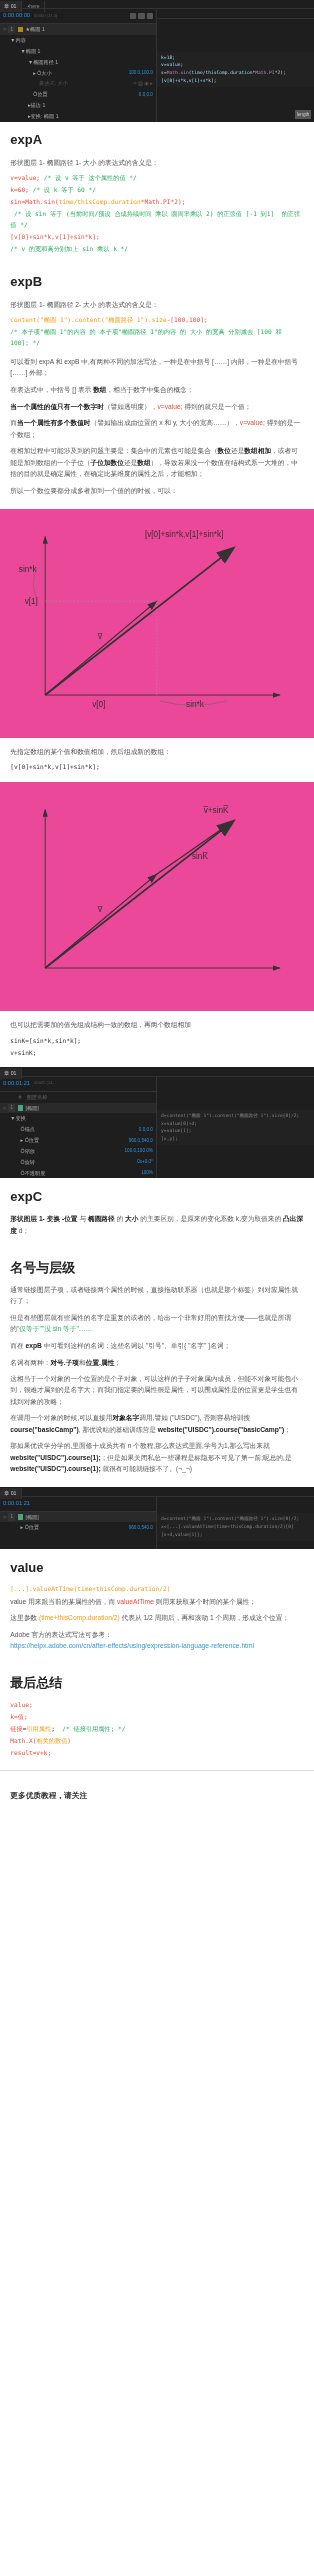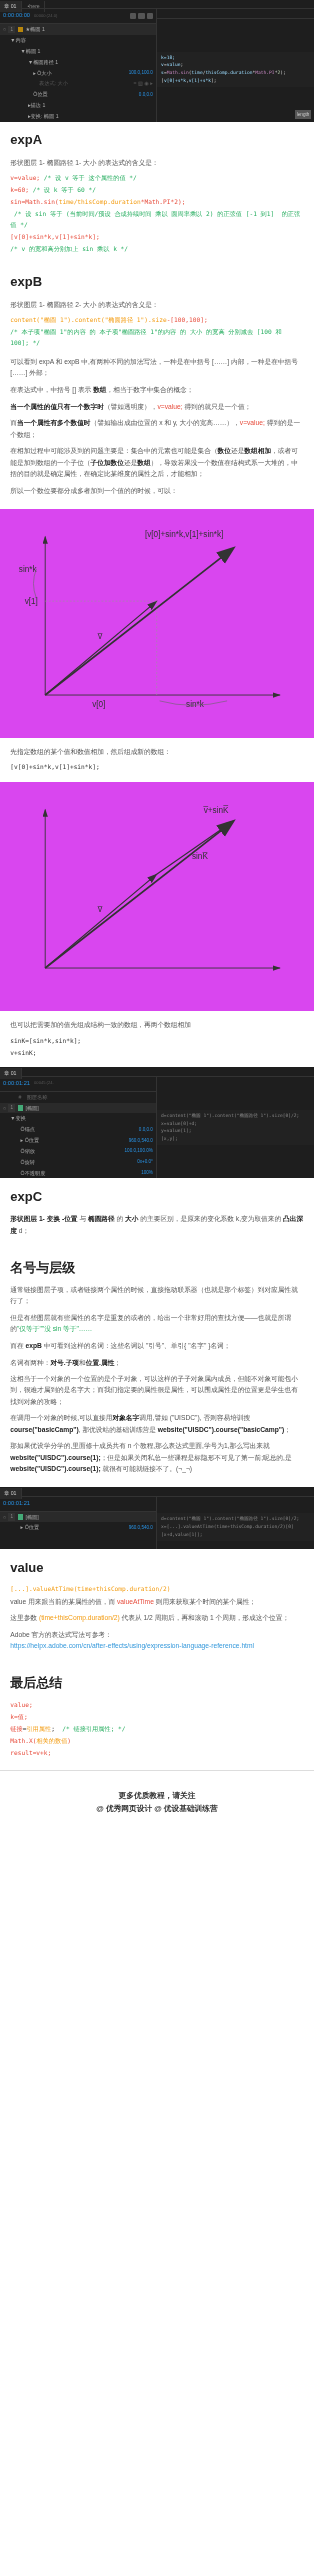--- a/index.html
+++ b/index.html
@@ -30,24 +30,24 @@
 .ae-expr .num{color:#b5cea8}
 .ae-expr .op{color:#d4d4d4}
 .content{padding:7.7px 10.3px}
 h2{font-size:13px;font-weight:bold;margin-bottom:5.2px;color:#222}
 p{margin-bottom:5.2px;color:#555}
 .code-line{font-family:Consolas,monospace;font-size:6.2px;margin:1.5px 0;white-space:pre-wrap}
 .red{color:#e74c3c}
 .green{color:#27ae60}
 .orange{color:#f39c12}
 .bold{font-weight:bold;color:#222}
-.diagram{width:100%;padding:10.3px;background:#d946ef}
+.diagram{width:100%;padding:10.3px;background:#ec4899}
 .diagram svg{width:100%;height:auto}
 .vec-text{font-size:14px;fill:#333}
-.footer{text-align:center;padding:15.5px 10.3px 10.3px;font-weight:bold;color:#333;font-size:7.7px}
+.footer{padding:15.5px 10.3px 10.3px;font-weight:bold;color:#333;font-size:7.7px}
 .highlight-link{color:#3498db}
 .sep{border:none;border-top:0.5px solid #ddd;margin:2.6px 0}
 </style>
 </head>
 <body>
 
 <div class="screenshot">
   <div class="ae-top">
     <span class="ae-tab active">章 01</span>
     <span class="ae-tab">•here</span>
@@ -316,15 +316,14 @@
   <div class="code-line red">k=值;</div>
   <div class="code-line"><span class="red">链接</span>=<span class="orange">引用属性</span>;<span class="green">  /* </span><span class="green">链接引用属性;</span><span class="green"> */</span></div>
   <div class="code-line"><span class="red">Math.X(</span><span class="orange">相关的数值</span><span class="red">)</span></div>
   <div class="code-line red">result=v+k;</div>
 </div>
 
 <hr class="sep">
 
 <div class="footer">
   <div>更多优质教程，请关注</div>
-  <div>@ 优秀网页设计  @ 优设基础训练营</div>
 </div>
 
 
 </body></html>

